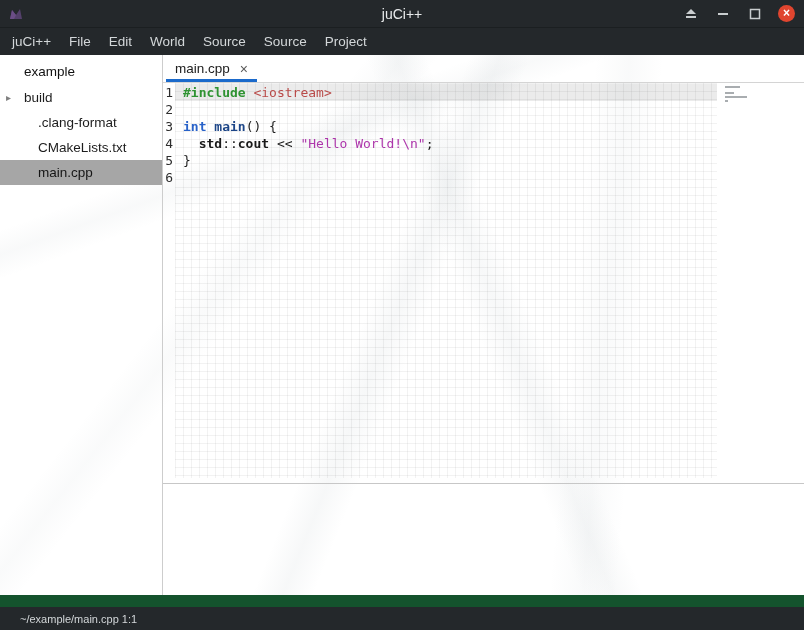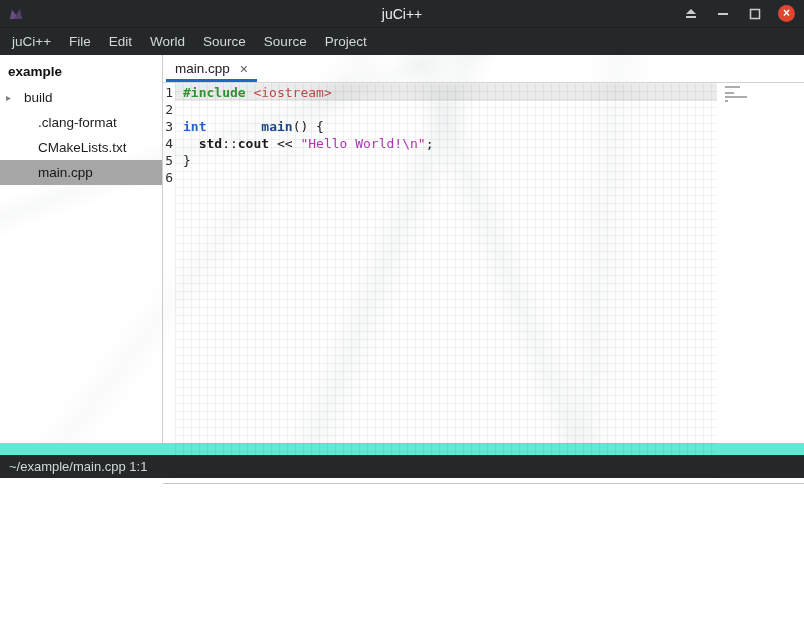--- a/index.html
+++ b/index.html
@@ -1,19 +1,19 @@
 <!DOCTYPE html>
 <html><head>
 <meta charset="utf-8">
 <style>
   * { box-sizing: border-box; margin: 0; padding: 0; }
   html, body { width: 804px; height: 630px; overflow: hidden; }
   body { font-family: "Liberation Sans", sans-serif; background: #ffffff; }
 
-  .window { width: 804px; height: 478px; display: flex; flex-direction: column; background: #5eead4; }
+  .window { width: 804px; height: 630px; display: flex; flex-direction: column; background: #14532d; }
 
   
   .titlebar {
     flex: 0 0 28px; background: #24282b; display: flex; align-items: center;
     position: relative; border-bottom: 1px solid #1b1f21;
   }
   .app-icon { margin-left: 8px; width: 17px; height: 17px; display: flex; align-items: center; }
   .window-title {
     position: absolute; left: 0; right: 0; text-align: center;
     color: #e9ebec; font-size: 14px; pointer-events: none;
@@ -32,21 +32,21 @@
     background-image:
       linear-gradient(112deg, transparent 46%, rgba(100,120,130,0.055) 49%, transparent 52%),
       linear-gradient(68deg,  transparent 57%, rgba(100,120,130,0.05) 60%, transparent 63%),
       linear-gradient(160deg, transparent 21%, rgba(100,120,130,0.045) 24%, transparent 27%),
       linear-gradient(95deg,  transparent 70%, rgba(100,120,130,0.04) 74%, transparent 78%),
       linear-gradient(128deg, transparent 30%, rgba(100,120,130,0.035) 33%, transparent 36%);
   }
 
   
   .sidebar { flex: 0 0 163px; border-right: 1px solid #cdcdcd; padding-top: 4px; font-size: 13.5px; color: #1d1d1d; }
-  .tree-root { font-weight: bold; color: #111; padding: 5px 8px 6px 8px; }
+  .tree-root { font-weight: normal; color: #111; padding: 5px 8px 6px 8px; margin-left: 16px; }
   .tree-row { height: 25px; display: flex; align-items: center; padding-left: 38px; }
   .tree-row.has-expander { padding-left: 6px; }
   .expander { width: 18px; color: #7f7f7f; font-size: 10px; }
   .tree-row.selected { background: #a6a6a6; color: #161616; }
 
   
   .main { flex: 1 1 auto; min-width: 0; display: flex; flex-direction: column; }
 
   .tabbar { flex: 0 0 28px; border-bottom: 1px solid #d4d4d4; display: flex; align-items: stretch; }
   .tab { display: flex; align-items: center; gap: 10px; padding: 0 12px; font-size: 13.5px; color: #202020; position: relative; }
@@ -67,34 +67,34 @@
   }
   .cur-line { position: absolute; left: 12px; top: 1px; width: 542px; height: 17px; background: rgba(60,60,60,0.10); }
   .lines { position: relative; padding-top: 1px; }
   .line { display: flex; height: 17px; }
   .ln { flex: 0 0 12px; text-align: right; padding-right: 2px; color: #2e2e2e; }
   .code { white-space: pre; padding-left: 8px; color: #1a1a1a; }
 
   .preproc      { color: #2f9332; font-weight: bold; }
   .include-path { color: #b94a48; }
   .keyword      { color: #2862c9; font-weight: bold; }
-  .function     { color: #1c4587; font-weight: bold; margin-left: 47px; }
+  .function     { color: #1c4587; font-weight: bold; }
   .namespace    { color: #1a1a1a; font-weight: bold; }
   .member       { color: #1a1a1a; font-weight: bold; text-align: right; }
   .string       { color: #ad36ab; }
   .plain        { color: #1a1a1a; }
 
   .srcmap { position: absolute; left: 562px; top: 3px; width: 26px; }
   .srcmap .m { height: 2px; background: #a9adb0; margin-bottom: 2px; }
 
   .pane-divider { flex: 0 0 6px; border-bottom: 1px solid #c7c7c7; cursor: row-resize; }
   .terminal { flex: 1 1 auto; }
 
   
-  .statusbar { flex: 0 0 23px; background: #24282b; color: #d3d7d9; font-size: 13px; display: flex; align-items: center; padding-left: 9px; margin-top: 12px; }
+  .statusbar { flex: 0 0 23px; background: #24282b; color: #d3d7d9; font-size: 11px; display: flex; align-items: center; padding-left: 20px; margin-top: 12px; }
 </style>
 </head>
 <body>
 
 <div class="window">
 
   <div class="titlebar">
     <span class="app-icon">
       <svg width="16" height="16" viewBox="0 0 16 16">
           <path d="M2 13 L4 4 L8 9 L12 3 L14 13 Z" fill="#54406b"></path>

